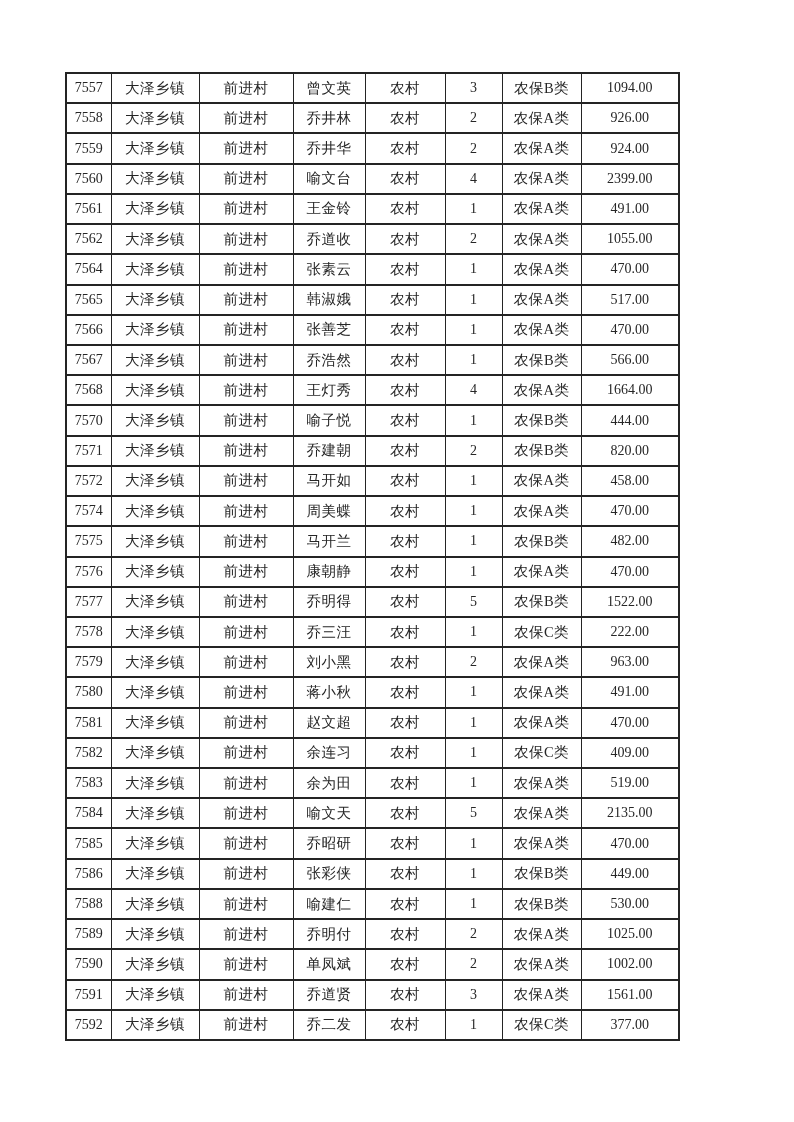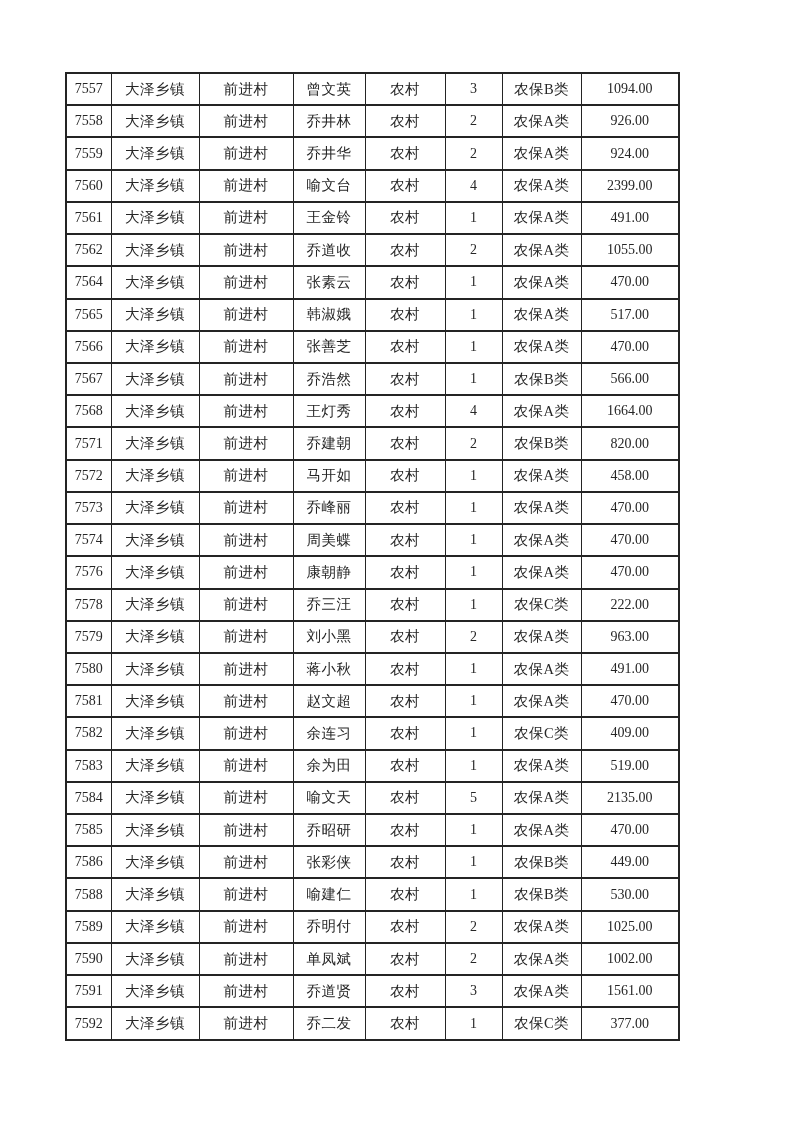--- a/index.html
+++ b/index.html
@@ -155,68 +155,88 @@
     <td class="num">7568</td>
     <td>大泽乡镇</td>
     <td>前进村</td>
     <td>王灯秀</td>
     <td>农村</td>
     <td class="num">4</td>
     <td>农保A类</td>
     <td class="num">1664.00</td>
   </tr>
         <tr>
+    <td class="num">7570</td>
+    <td>大泽乡镇</td>
+    <td>前进村</td>
+    <td>喻子悦</td>
+    <td>农村</td>
+    <td class="num">1</td>
+    <td>农保B类</td>
+    <td class="num">444.00</td>
+  </tr>
+        <tr>
     <td class="num">7571</td>
     <td>大泽乡镇</td>
     <td>前进村</td>
     <td>乔建朝</td>
     <td>农村</td>
     <td class="num">2</td>
     <td>农保B类</td>
     <td class="num">820.00</td>
   </tr>
         <tr>
     <td class="num">7572</td>
     <td>大泽乡镇</td>
     <td>前进村</td>
     <td>马开如</td>
     <td>农村</td>
     <td class="num">1</td>
     <td>农保A类</td>
     <td class="num">458.00</td>
   </tr>
         <tr>
-    <td class="num">7573</td>
-    <td>大泽乡镇</td>
-    <td>前进村</td>
-    <td>乔峰丽</td>
-    <td>农村</td>
-    <td class="num">1</td>
-    <td>农保A类</td>
-    <td class="num">470.00</td>
-  </tr>
-        <tr>
     <td class="num">7574</td>
     <td>大泽乡镇</td>
     <td>前进村</td>
     <td>周美蝶</td>
     <td>农村</td>
     <td class="num">1</td>
     <td>农保A类</td>
     <td class="num">470.00</td>
   </tr>
         <tr>
+    <td class="num">7575</td>
+    <td>大泽乡镇</td>
+    <td>前进村</td>
+    <td>马开兰</td>
+    <td>农村</td>
+    <td class="num">1</td>
+    <td>农保B类</td>
+    <td class="num">482.00</td>
+  </tr>
+        <tr>
     <td class="num">7576</td>
     <td>大泽乡镇</td>
     <td>前进村</td>
     <td>康朝静</td>
     <td>农村</td>
     <td class="num">1</td>
     <td>农保A类</td>
     <td class="num">470.00</td>
+  </tr>
+        <tr>
+    <td class="num">7577</td>
+    <td>大泽乡镇</td>
+    <td>前进村</td>
+    <td>乔明得</td>
+    <td>农村</td>
+    <td class="num">5</td>
+    <td>农保B类</td>
+    <td class="num">1522.00</td>
   </tr>
         <tr>
     <td class="num">7578</td>
     <td>大泽乡镇</td>
     <td>前进村</td>
     <td>乔三汪</td>
     <td>农村</td>
     <td class="num">1</td>
     <td>农保C类</td>
     <td class="num">222.00</td>

